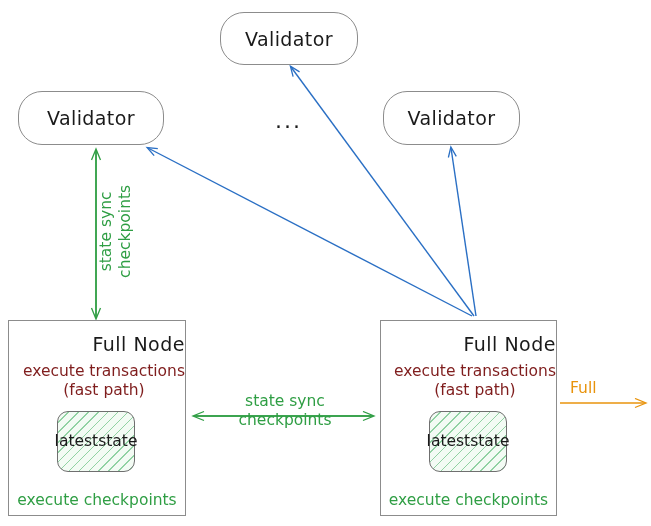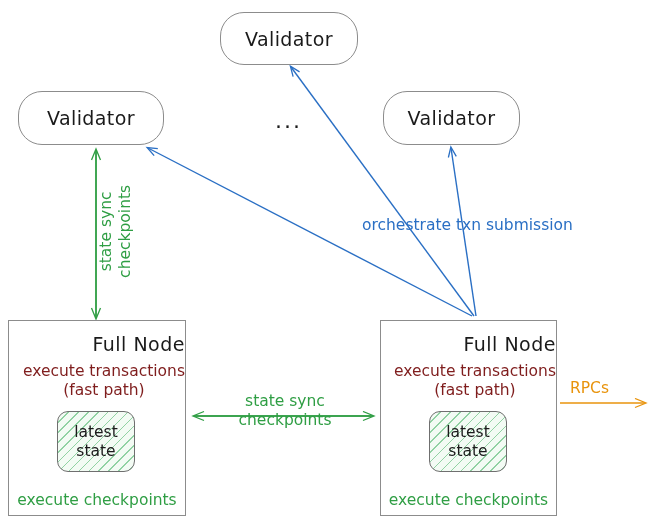--- a/index.html
+++ b/index.html
@@ -15,21 +15,21 @@
   .validator-box{display:flex;align-items:center;justify-content:center;border-radius:24px;}
   .validator-label{font-size:19px;color:#1a1a1a;letter-spacing:.4px;
        font-family:"DejaVu Sans","Liberation Sans",sans-serif;}
 
   .fullnode-box{display:flex;flex-direction:column;align-items:flex-end;}
   .fn-title{font-size:19px;color:#1a1a1a;margin-top:12px;letter-spacing:.5px;}
   .fn-blue{color:#7f1d1d;font-size:15.5px;text-align:center;line-height:1.22;margin-top:7px;}
   .fn-green{color:#2f9e44;font-size:15.5px;text-align:center;margin-top:10px;}
 
   .state-box{position:absolute;box-sizing:border-box;border:1.6px solid #6f6f6f;
-       border-radius:11px;display:flex;flex-direction:column;align-items:center;
+       border-radius:11px;display:flex;flex-direction:row;align-items:center;
        justify-content:center;line-height:1.22;
        background-color:#f3fbf4;
        background-image:repeating-linear-gradient(135deg,
               rgba(64,176,96,.55) 0 1px, rgba(0,0,0,0) 1px 7px);}
   .state-text{font-size:15.5px;color:#1a1a1a;text-align:center;}
   .ellipsis{position:absolute;color:#1a1a1a;font-size:22px;line-height:1;letter-spacing:2px;}
 
   .vert-lbl{position:absolute;color:#2f9e44;font-size:15.5px;line-height:1.25;
        text-align:center;transform-origin:50% 50%;transform:rotate(-90deg);}
   .mid-lbl{position:absolute;color:#2f9e44;font-size:15.5px;line-height:1.25;
@@ -125,17 +125,16 @@
   <div class="vert-lbl" style="left:46px;top:212px;width:140px;">
     <div>state sync</div>
     <div>checkpoints</div>
   </div>
 
   <div class="mid-lbl" style="left:215px;top:392px;width:140px;">
     <div>state sync</div>
     <div>checkpoints</div>
   </div>
 
-  <div class="orch-lbl" style="left:362px;top:216px;">orchestrate txn submission</div>
 
-  <div class="rpc-lbl" style="left:570px;top:379px;">RPCs</div>
+  <div class="rpc-lbl" style="left:570px;top:379px;">Full</div>
 
 </div>
 
 </body></html>

